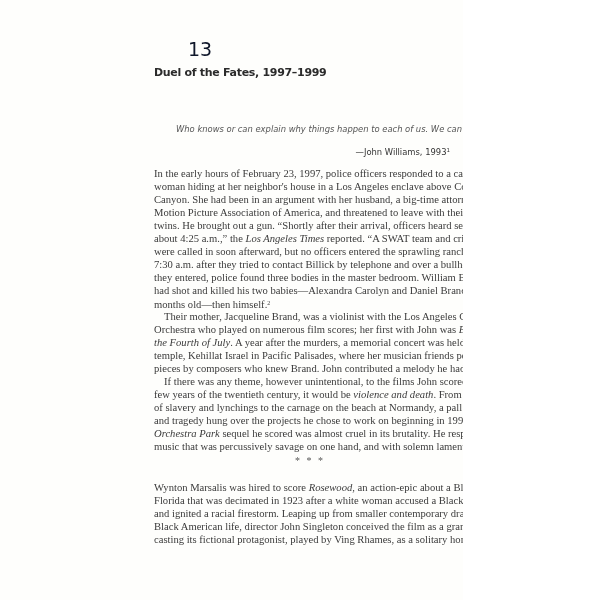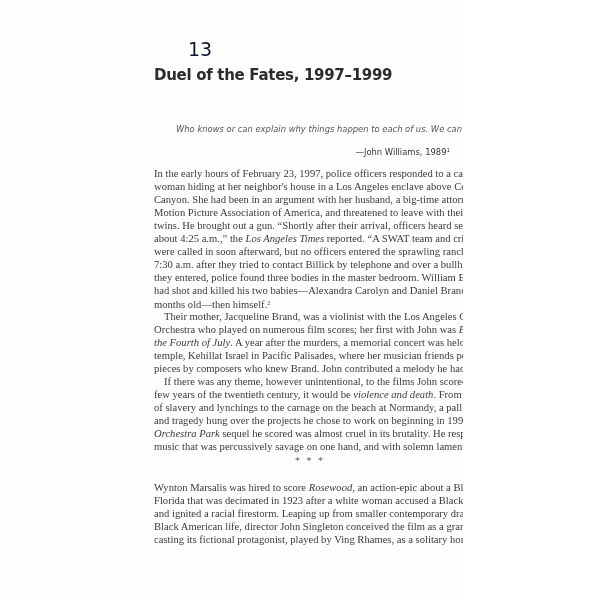--- a/index.html
+++ b/index.html
@@ -16,21 +16,21 @@
   .chapter-num {
     position: absolute; left: 154px; top: 38px;
     font-family: "DejaVu Sans", sans-serif;
     font-size: 19px; font-weight: normal; color: #0f172a;
     letter-spacing: 0px;
     margin-left: 34px;
   }
   .chapter-title {
     position: absolute; left: 154px; top: 66px;
     font-family: "DejaVu Sans", sans-serif;
-    font-size: 15px; font-weight: bold; color: #2b2b2b;
+    font-size: 11px; font-weight: bold; color: #2b2b2b;
     white-space: nowrap; letter-spacing: -0.3px;
   }
   .epigraph {
     position: absolute; left: 176px; top: 123px; width: 290px;
     font-family: "DejaVu Sans", sans-serif; font-style: italic;
     font-size: 8.4px; line-height: 13px; color: #555;
     white-space: nowrap;
   }
   .epigraph-attr {
     position: absolute; left: 300px; top: 147px; width: 150px; text-align: right;
@@ -63,21 +63,21 @@
 </head>
 <body>
 
 <div class="page">
   <div class="chapter-num">13</div>
   <div class="chapter-title">Duel of the Fates, 1997–1999</div>
 
   <div class="epigraph">
     <div>Who knows or can explain why things happen to each of us. We can only</div>
   </div>
-  <div class="epigraph-attr"><span>—John Williams, 1989</span><sup>1</sup></div>
+  <div class="epigraph-attr"><span>—John Williams, 1993</span><sup>1</sup></div>
 
   <div class="body-text" id="sec1">
       <div class="line">In the early hours of February 23, 1997, police officers responded to a call from a</div>
       <div class="line">woman hiding at her neighbor's house in a Los Angeles enclave above Coldwater</div>
       <div class="line">Canyon. She had been in an argument with her husband, a big-time attorney for the</div>
       <div class="line">Motion Picture Association of America, and threatened to leave with their infant</div>
       <div class="line">twins. He brought out a gun. “Shortly after their arrival, officers heard several shots</div>
       <div class="line">about 4:25 a.m.,” the <i>Los Angeles Times</i> reported. “A SWAT team and crisis negotiators</div>
       <div class="line">were called in soon afterward, but no officers entered the sprawling ranch house until</div>
       <div class="line">7:30 a.m. after they tried to contact Billick by telephone and over a bullhorn.” When</div>

